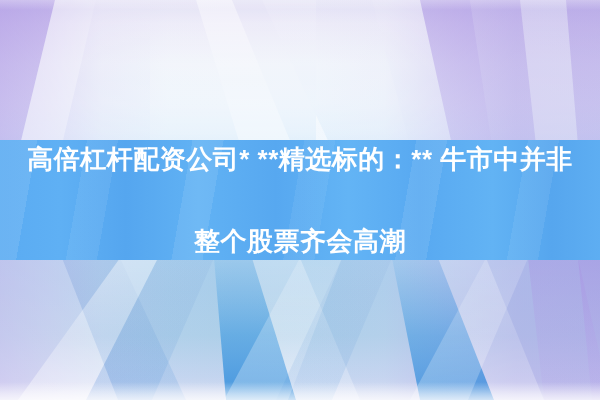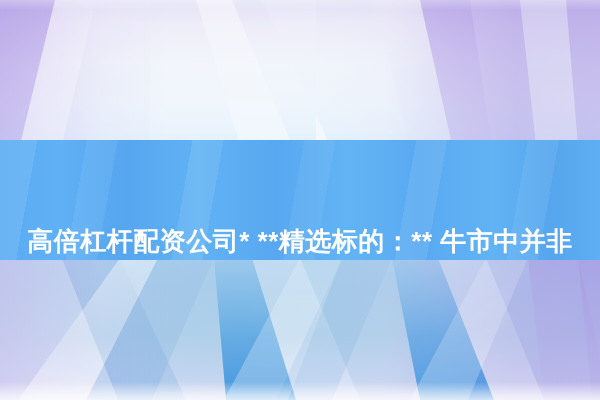--- a/index.html
+++ b/index.html
@@ -97,21 +97,21 @@
   
   .banner-text {
     position: absolute;
     left: 0;
     right: 0;
     top: 140px;
     height: 120px;
     display: flex;
     flex-direction: column;
     align-items: center;
-    justify-content: flex-end;
+    justify-content: space-between;
     text-align: center;
     padding: 0 14px;
     box-sizing: border-box;
   }
   .headline-line {
     color: #ffffff;
     font-size: 26px;
     font-weight: bold;
     line-height: 38px;
     letter-spacing: 0.5px;
@@ -198,18 +198,19 @@
         <polygon points="528,258 578,258 610,400 544,400" fill="url(#gPurple)" opacity="0.7"></polygon>
         <polygon points="578,258 610,258 610,400 592,400" fill="url(#gPurple)"></polygon>
       </g>
     </svg>
   </div>
 
   <div class="banner-strip"></div>
 
   <div class="banner-text">
     <div class="headline-line">高倍杠杆配资公司* **精选标的：** 牛市中并非</div>
+    <div class="headline-line">整个股票齐会高潮</div>
   </div>
 
   <div class="top-fade"></div>
   <div class="bottom-fade"></div>
 
 </div>
 
 </body></html>

